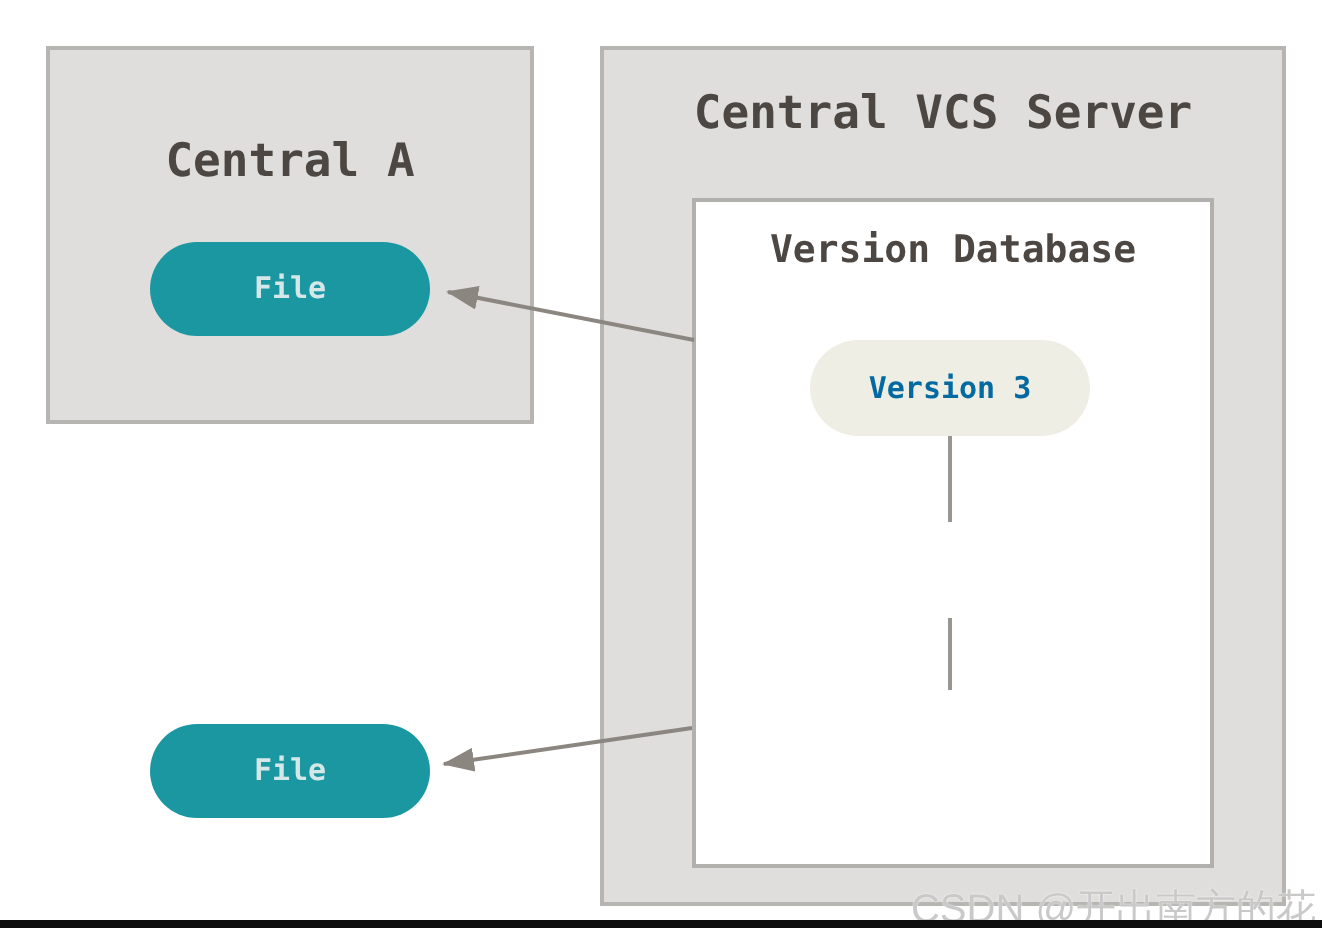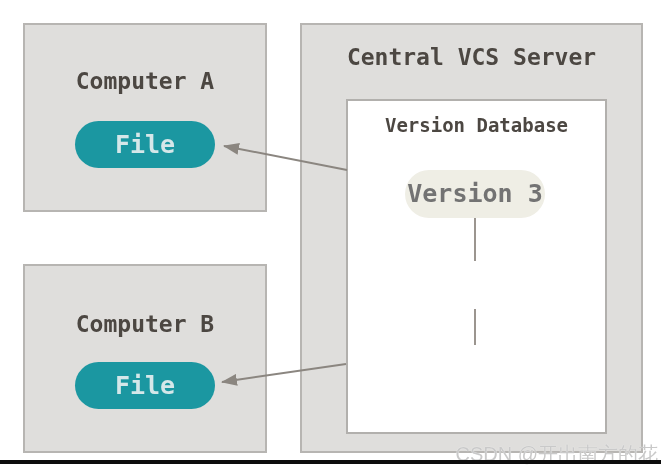--- a/index.html
+++ b/index.html
@@ -37,34 +37,34 @@
     width:100%;
     text-align:center;
     font-size:19px;
     font-weight:bold;
     color:#4c4742;
   }
   .pill{
     position:absolute;
     border-radius:24px;
     text-align:center;
-    font-size:25px;
+    font-size:15px;
     font-weight:bold;
     box-sizing:border-box;
   }
   .pill-teal{
     background:#1b97a1;
     color:#d5e7e9;
     width:140px;height:47px;
     line-height:47px;
     left:75px;
   }
   .pill-cream{
     background:#efeee5;
-    color:#737373;
+    color:#0369a1;
     width:140px;height:48px;
     line-height:48px;
     left:405px;
   }
   .connector{
     position:absolute;
     left:474px;
     width:2px;
     background:#9b958f;
   }
@@ -88,27 +88,24 @@
     width:100%;height:4px;
     background:#0d0d0d;
   }
 </style>
 </head>
 <body>
 
 <div id="canvas">
 
   <div class="graybox" style="left:23px;top:23px;width:244px;height:189px;">
-    <div class="box-title" style="top:43px;">Computer A</div>
+    <div class="box-title" style="top:43px;">Central A</div>
   </div>
   <div class="pill pill-teal" style="top:121px;">File</div>
 
-  <div class="graybox" style="left:23px;top:264px;width:244px;height:189px;">
-    <div class="box-title" style="top:45px;">Computer B</div>
-  </div>
   <div class="pill pill-teal" style="top:362px;">File</div>
 
   <div class="graybox" style="left:300px;top:23px;width:343px;height:430px;">
     <div class="box-title" style="top:19px;">Central VCS Server</div>
   </div>
 
   <div class="whitebox">
     <div class="inner-title" style="top:13px;">Version Database</div>
   </div>
 

